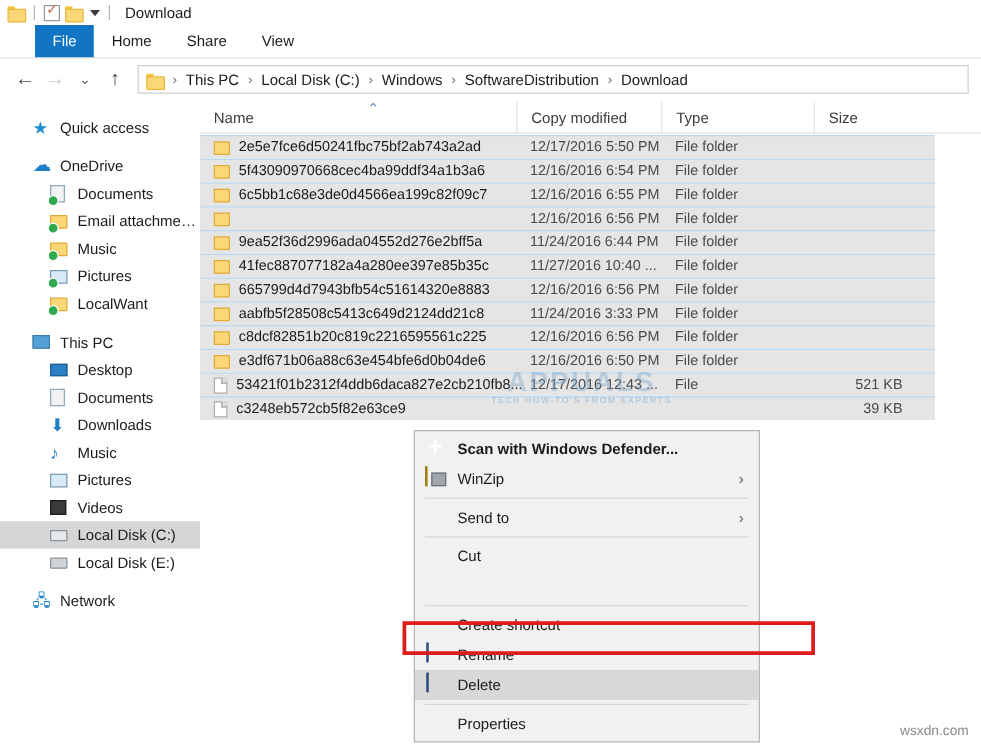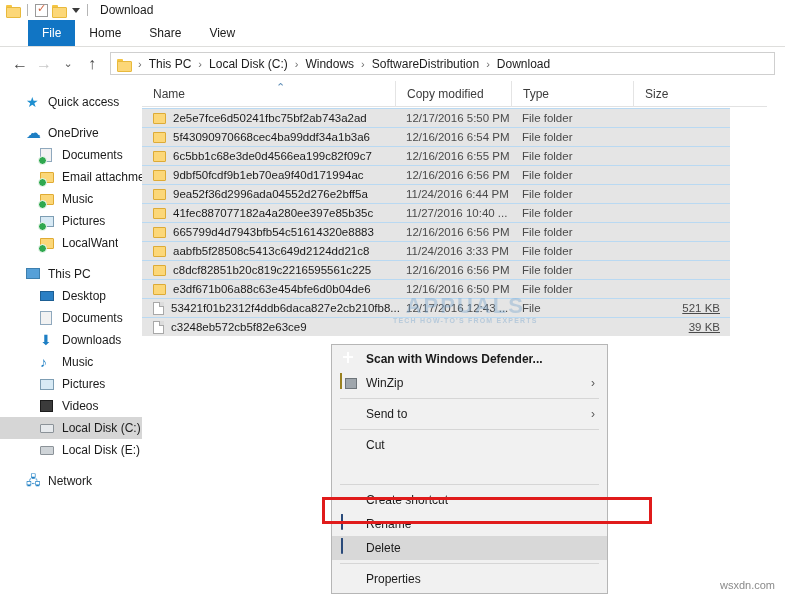--- a/index.html
+++ b/index.html
@@ -152,21 +152,21 @@
   }
   .ic-drive.sys { background: #e6e9ec; }
   .ic-net { color: #1e7fc4; font-size: 13px; line-height: 16px; }
   .greencheck {
     position: absolute; left: -2px; bottom: -2px; width: 9px; height: 9px;
     background: #2fa84f; border-radius: 50%; border: 1px solid #fff;
   }
 
   
   .listpane {
-    position: absolute; left: 142px; top: 81px; width: 625px; height: 516px;
+    position: absolute; left: 160px; top: 81px; width: 625px; height: 516px;
     background: #ffffff;
   }
   .list-divider {
     position: absolute; left: 160px; top: 81px; width: 1px; height: 516px;
     background: #e2e2e2;
   }
   .colheader {
     position: absolute; left: 0; top: 0; width: 625px; height: 26px;
     background: #ffffff; border-bottom: 1px solid #e2e2e2;
     display: flex; align-items: center;
@@ -191,21 +191,21 @@
     height: 19px; display: flex; align-items: center;
     font-size: 11.5px; color: #1b1b1b; width: 588px;
   }
   .row.selected { background: #e5e5e5; border-top: 1px solid #b9d9f2; }
   .cell-name {
     width: 253px; display: flex; align-items: center; padding-left: 11px;
   }
   .cell-date { width: 116px; padding-left: 11px; color: #4a4a4a; }
   .cell-type { width: 122px; padding-left: 11px; color: #4a4a4a; }
   .cell-size {
-    width: 96px; padding-right: 9px; text-align: right; color: #4a4a4a; text-decoration: underline;
+    width: 96px; padding-right: 25px; text-align: right; color: #4a4a4a;
   }
   .row-folder-ico {
     width: 13px; height: 11px; background: #fcd778;
     border: 1px solid #ddab36; margin-right: 7px; flex: 0 0 13px;
     border-radius: 0 1px 1px 1px;
   }
   .row-file-ico {
     width: 11px; height: 13px; background: #ffffff;
     border: 1px solid #a8a8a8; margin-right: 7px; flex: 0 0 11px;
     position: relative;
@@ -479,21 +479,20 @@
             <span class="row-folder-ico"></span>
             <span>6c5bb1c68e3de0d4566ea199c82f09c7</span>
           </div>
           <div class="cell-date">12/16/2016 6:55 PM</div>
           <div class="cell-type">File folder</div>
           <div class="cell-size"></div>
         </div>
         <div class="row selected">
           <div class="cell-name">
             <span class="row-folder-ico"></span>
-            <span>9dbf50fcdf9b1eb70ea9f40d171994ac</span>
           </div>
           <div class="cell-date">12/16/2016 6:56 PM</div>
           <div class="cell-type">File folder</div>
           <div class="cell-size"></div>
         </div>
         <div class="row selected">
           <div class="cell-name">
             <span class="row-folder-ico"></span>
             <span>9ea52f36d2996ada04552d276e2bff5a</span>
           </div>

